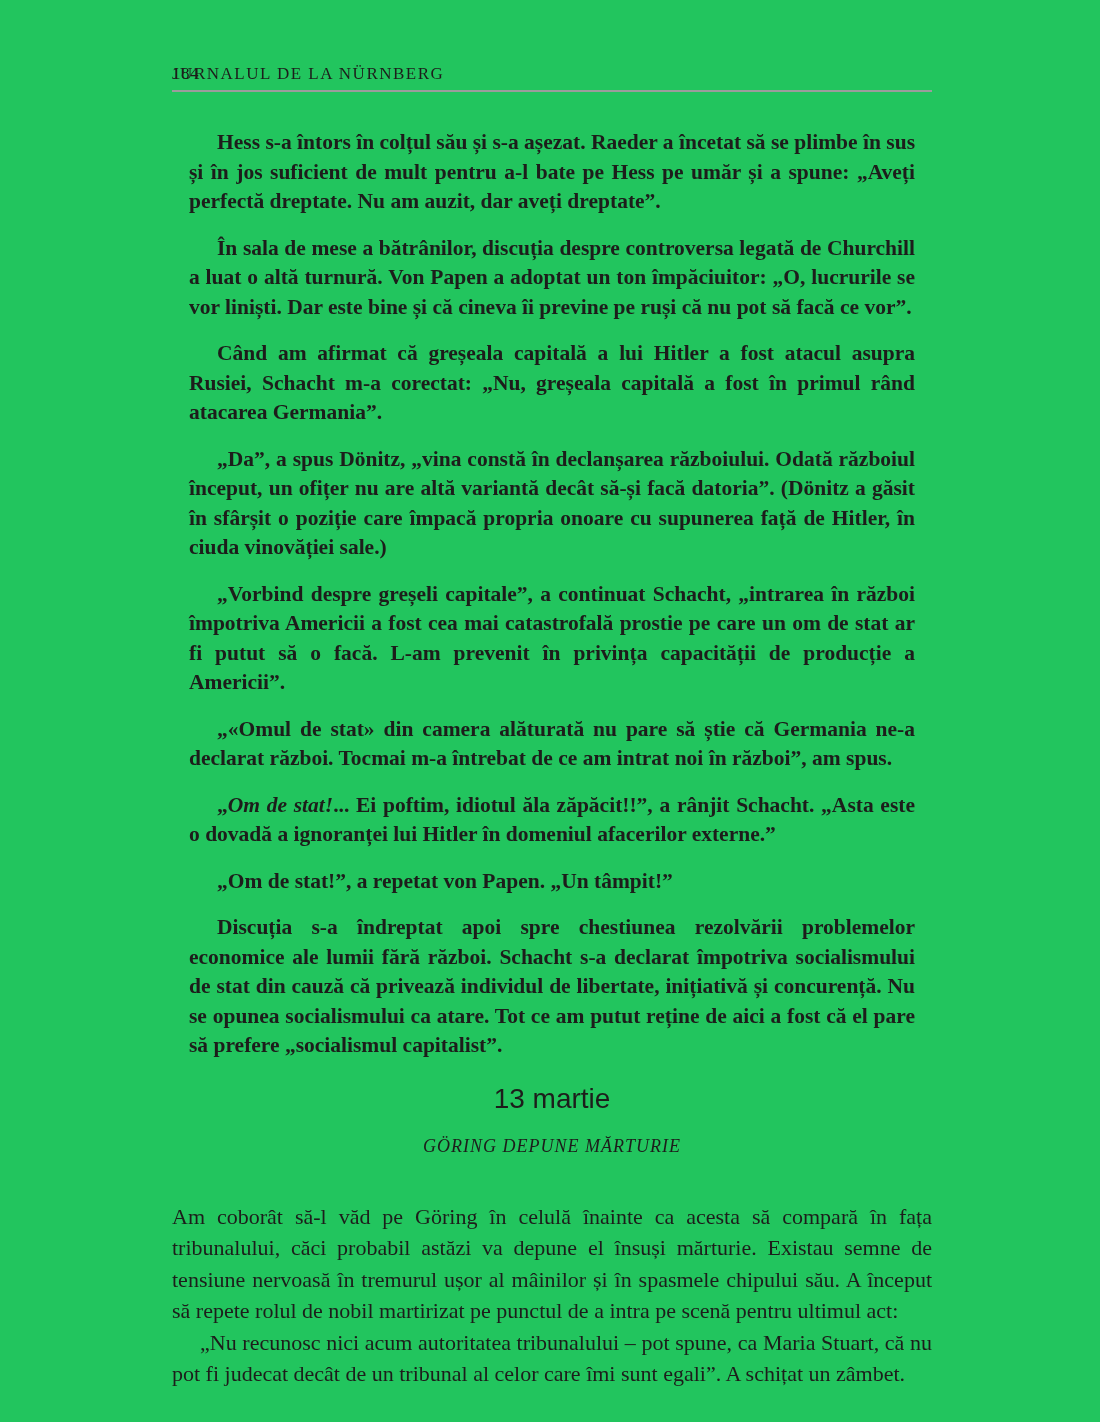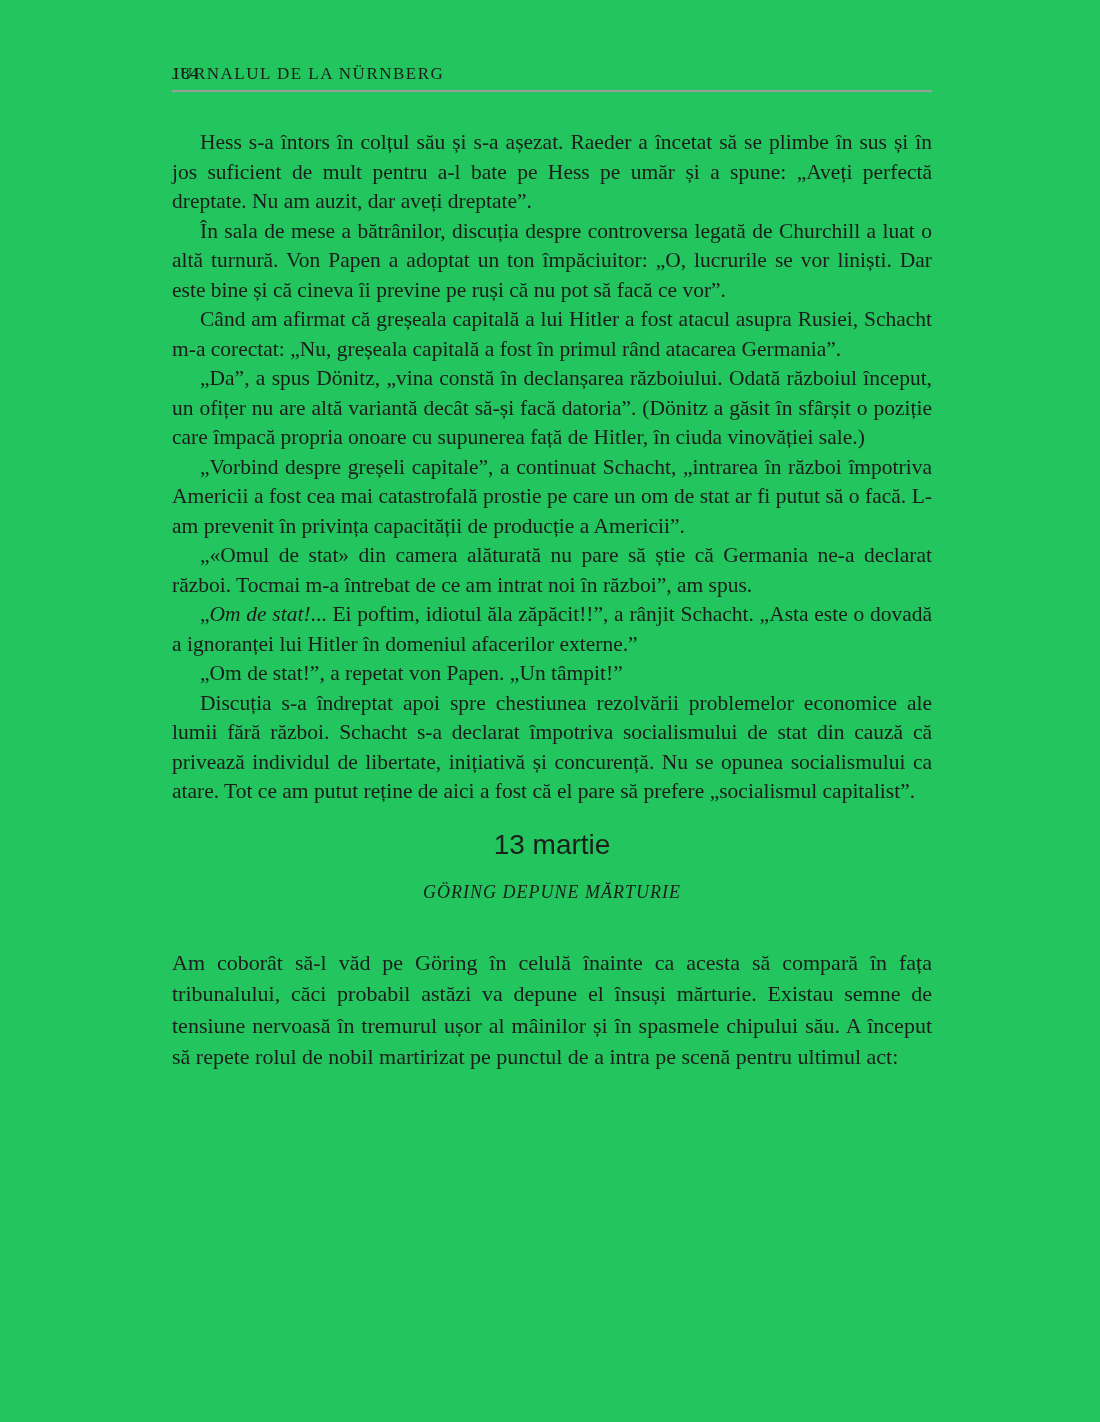--- a/index.html
+++ b/index.html
@@ -47,21 +47,22 @@
     letter-spacing: 1.5px;
   }
   
   .body-block {
     margin-top: 36px;
     font-size: 21.5px;
     line-height: 29.5px;
     text-align: justify;
   }
   .body-block p {
-    margin: 0;
+    margin: 17px;
+    font-weight: bold;
   }
   p.indent {
     text-indent: 28px;
   }
   
   .section-heading {
     margin-top: 23px;
     text-align: center;
   }
   .date-heading {
@@ -116,16 +117,17 @@
       <p class="indent">Discuția s-a îndreptat apoi spre chestiunea rezolvării problemelor economice ale lumii fără război. Schacht s-a declarat împotriva socialismului de stat din cauză că privează individul de libertate, inițiativă și concurență. Nu se opunea socialismului ca atare. Tot ce am putut reține de aici a fost că el pare să prefere „socialismul capitalist”.</p>
     </div>
 
     <section class="section-heading">
       <h2 class="date-heading">13 martie</h2>
       <h1 class="title-heading">GÖRING DEPUNE MĂRTURIE</h1>
     </section>
 
     <div class="body-block-2">
       <p>Am coborât să-l văd pe Göring în celulă înainte ca acesta să compară în fața tribunalului, căci probabil astăzi va depune el însuși mărturie. Existau semne de tensiune nervoasă în tremurul ușor al mâinilor și în spasmele chipului său. A început să repete rolul de nobil martirizat pe punctul de a intra pe scenă pentru ultimul act:</p>
+      <p class="indent">„Nu recunosc nici acum autoritatea tribunalului – pot spune, ca Maria Stuart, că nu pot fi judecat decât de un tribunal al celor care îmi sunt egali”. A schițat un zâmbet.</p>
     </div>
 
   </div>
 </div>
 
 </body></html>

